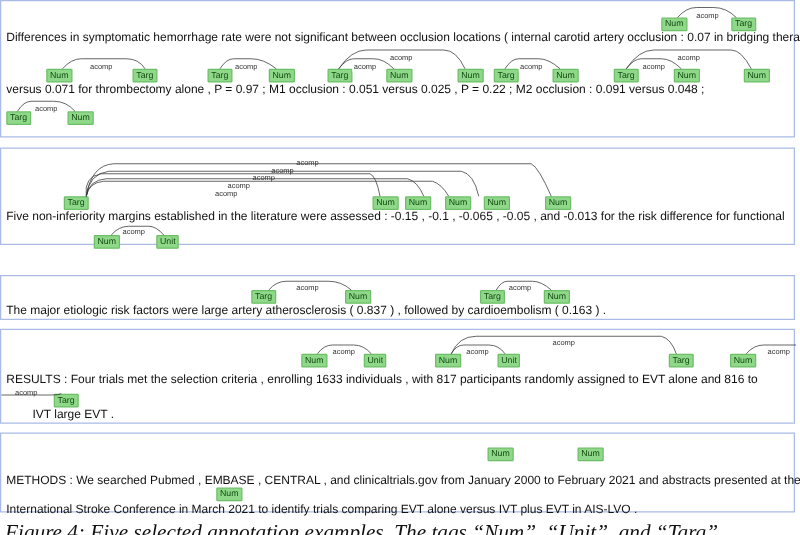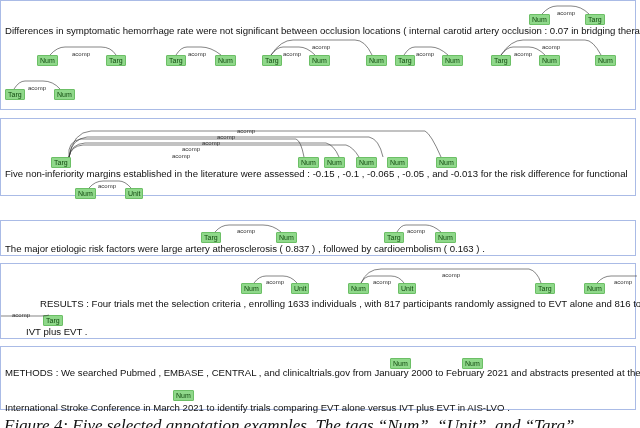--- a/index.html
+++ b/index.html
@@ -8,20 +8,21 @@
   .tag { position:absolute; font-size:7px; background:#8fd88a; border:0.5px solid #6cbf66; color:#124a10; padding:0 2px; line-height:9px; border-radius:1px; }
   .lbl { position:absolute; font-size:6px; color:#333; background:#fff; padding:0 1px; line-height:7px; }
   svg.arcs { position:absolute; left:0; top:0; pointer-events:none; }
   .caption { position:absolute; left:4px; top:416px; font-family:"Liberation Serif", serif; font-style:italic; font-size:17px; white-space:nowrap; color:#111; }
 </style>
 </head>
 <body>
 
 <div class="panel" style="top:0;height:110px;">
   <div class="line" style="top:24px;">Differences in symptomatic hemorrhage rate were not significant between occlusion locations ( internal carotid artery occlusion : 0.07  in bridging therapy</div>
+  <div class="line" style="top:65px;">versus 0.071 for thrombectomy alone ,  P     =    0.97 ; M1 occlusion  :  0.051 versus 0.025 ,  P     =    0.22 ; M2 occlusion  :  0.091 versus 0.048 ;</div>
   <div class="line" style="top:99px;left:9px;margin-top:40px;">P     =    0.78 ) .</div>
 
   <span class="tag" style="left:528px;top:13px;">Num</span>
   <span class="tag" style="left:584px;top:13px;">Targ</span>
   <span class="lbl" style="left:555px;top:9px;">acomp</span>
 
   <span class="tag" style="left:36px;top:54px;">Num</span>
   <span class="tag" style="left:105px;top:54px;">Targ</span>
   <span class="lbl" style="left:70px;top:50px;">acomp</span>
 
@@ -105,22 +106,22 @@
   <span class="lbl" style="left:405px;top:7px;">acomp</span>
   <svg class="arcs" width="636" height="36">
     <g fill="none" stroke="#333" stroke-width="0.6">
       <path d="M214 11 Q220 4 228 4 L262 4 Q272 4 280 11"></path>
       <path d="M396 11 Q400 4 405 4 L425 4 Q432 4 440 11"></path>
     </g>
   </svg>
 </div>
 
 <div class="panel" style="top:263px;height:76px;">
-  <div class="line" style="top:34px;margin-left:35px;">RESULTS : Four trials met the selection criteria , enrolling 1633       individuals , with  817        participants randomly assigned to EVT alone and  816   to</div>
-  <div class="line" style="top:62px;left:25px;">IVT plus EVT .</div>
+  <div class="line" style="top:34px;">RESULTS : Four trials met the selection criteria , enrolling 1633       individuals , with  817        participants randomly assigned to EVT alone and  816   to</div>
+  <div class="line" style="top:62px;left:25px;">IVT large EVT .</div>
 
   <span class="tag" style="left:240px;top:19px;">Num</span>
   <span class="tag" style="left:290px;top:19px;">Unit</span>
   <span class="lbl" style="left:264px;top:15px;">acomp</span>
   <span class="tag" style="left:347px;top:19px;">Num</span>
   <span class="tag" style="left:397px;top:19px;">Unit</span>
   <span class="lbl" style="left:371px;top:15px;">acomp</span>
   <span class="lbl" style="left:440px;top:8px;">acomp</span>
   <span class="tag" style="left:534px;top:19px;">Targ</span>
   <span class="tag" style="left:583px;top:19px;">Num</span>
@@ -133,20 +134,20 @@
       <path d="M253 19 Q258 12 265 12 L282 12 Q290 12 296 19"></path>
       <path d="M360 19 Q364 12 370 12 L390 12 Q398 12 403 19"></path>
       <path d="M360 19 Q366 5 380 5 L528 5 Q536 7 540 19"></path>
       <path d="M596 19 Q602 12 610 12 L636 12"></path>
       <path d="M0 52 L40 52 Q46 52 48 51"></path>
     </g>
   </svg>
 </div>
 
 <div class="panel" style="top:346px;height:64px;">
-  <div class="line" style="top:20px;">METHODS : We searched Pubmed , EMBASE , CENTRAL , and clinicaltrials.gov from January 2000 to February 2021 and abstracts presented at the</div>
+  <div class="line" style="top:32px;">METHODS : We searched Pubmed , EMBASE , CENTRAL , and clinicaltrials.gov from January 2000 to February 2021 and abstracts presented at the</div>
   <div class="line" style="top:55px;">International Stroke Conference in March 2021 to identify trials comparing EVT alone versus IVT plus EVT in AIS-LVO .</div>
   <span class="tag" style="left:389px;top:11px;">Num</span>
   <span class="tag" style="left:461px;top:11px;">Num</span>
   <span class="tag" style="left:172px;top:43px;">Num</span>
 </div>
 
 <div class="caption">Figure 4: Five selected annotation examples. The tags “Num”, “Unit”, and “Targ”</div>
 
 </body></html>

